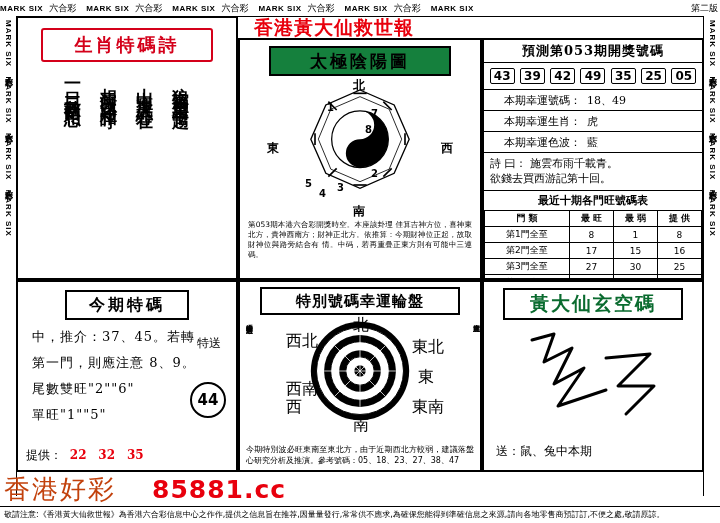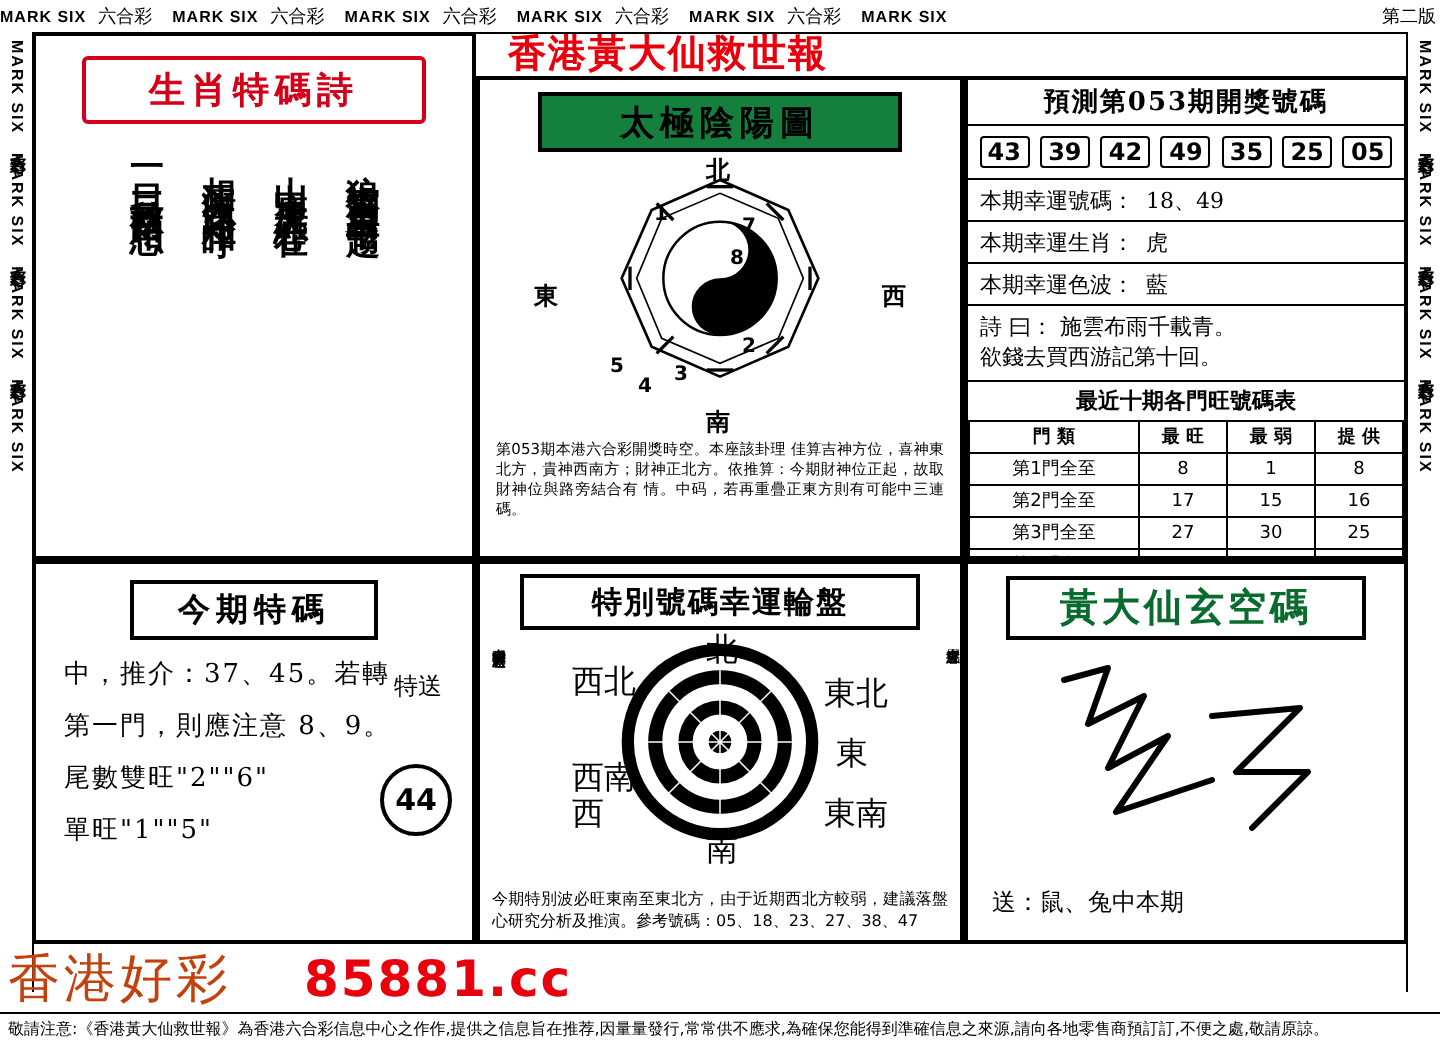--- a/index.html
+++ b/index.html
@@ -111,21 +111,21 @@
     border-bottom:1px solid #000;
   }
   .cellC .chdr span{font-size:13px;font-weight:bold;color:#000;letter-spacing:1px;font-family:"DejaVu Serif",serif;}
   .balls{display:flex;justify-content:space-around;align-items:center;height:26px;border-bottom:1px solid #000;padding:0 3px;}
   .ball{
     font-size:12px;font-weight:bold;color:#000;
     font-family:"DejaVu Sans",sans-serif;
     border:1px solid #000;border-radius:2px;padding:0 2px;min-width:19px;text-align:center;
   }
   .luckrow{
-    height:20px;display:flex;align-items:center;padding-left:6px;
+    height:20px;display:flex;align-items:center;padding-left:20px;
     font-size:11px;color:#000;border-bottom:1px solid #000;font-family:"DejaVu Serif",serif;
   }
   .luckrow .v{margin-left:6px;}
   .poemrow{height:34px;padding:3px 6px 0;border-bottom:1px solid #000;font-size:11px;line-height:15px;font-family:"DejaVu Serif",serif;}
   .tbl{width:100%;border-collapse:collapse;font-size:9px;font-family:"DejaVu Sans",sans-serif;}
   .tbl caption{font-size:11px;font-weight:bold;padding:2px 0;font-family:"DejaVu Serif",serif;}
   .tbl th,.tbl td{border:1px solid #000;text-align:center;padding:1px 0;height:12px;}
   .tbl th{font-weight:bold;font-size:9px;}
 
   
@@ -377,20 +377,26 @@
         <span>今期特碼</span>
       </div>
       <div class="dline">中，推介：37、45。若轉</div>
       <div class="dline">第一門，則應注意 8、9。</div>
       <div class="dline">尾數雙旺"2""6"</div>
       <div class="dline">單旺"1""5"</div>
 
       <div class="dside">特送</div>
       <div class="circle44">44</div>
 
+      <div class="dprovide">
+        <span>提供：</span>
+        <span class="num">22</span>
+        <span class="num">32</span>
+        <span class="num">35</span>
+      </div>
     </div>
 
     <div class="cell cellE">
       <div class="ehdr">
         <span>特別號碼幸運輪盤</span>
       </div>
 
       <div class="wheelwrap">
         <svg class="wheel" viewBox="0 0 110 110">
           <circle cx="55" cy="55" r="52" fill="#000"></circle>

